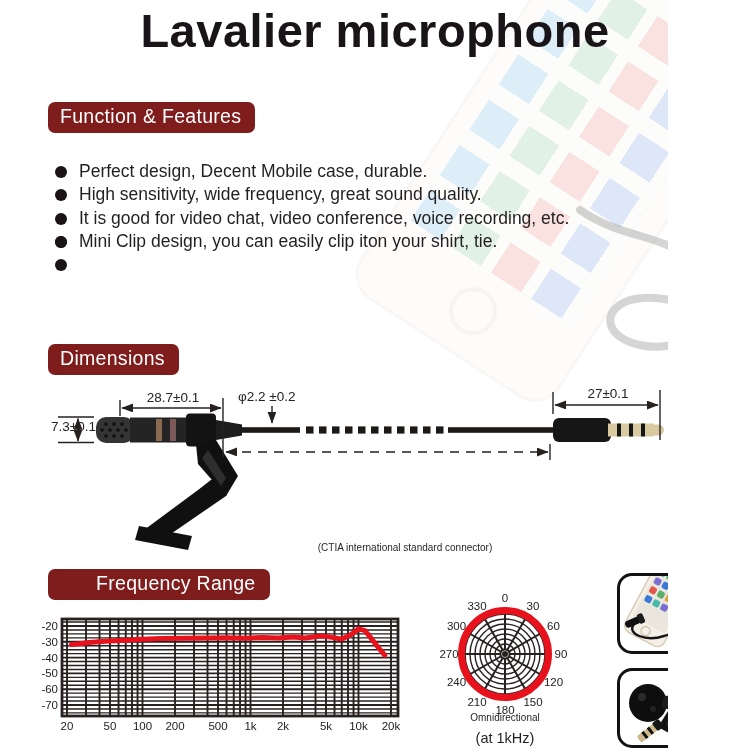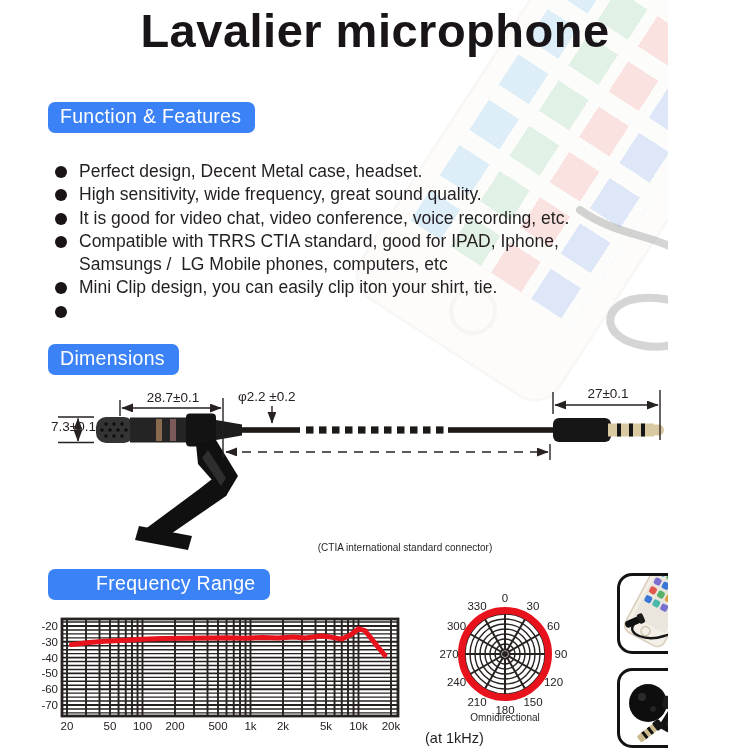--- a/index.html
+++ b/index.html
@@ -16,31 +16,31 @@
       repeating-linear-gradient(90deg, transparent 0 36px, #f1eee6 36px 48px),
       linear-gradient(90deg,#3aa0d8 0 25%,#58b06a 25% 50%,#e2574b 50% 75%,#3a78d8 75% 100%);}
   .bghome{position:absolute;left:96px;top:392px;width:40px;height:40px;border-radius:50%;
           border:4px solid #cfc6b5;}
   .bgcable{z-index:0;opacity:.28;}
   .content{position:relative;z-index:1;}
   
   .title{position:absolute;left:0;top:3px;width:750px;text-align:center;
          font-size:47px;font-weight:bold;letter-spacing:.5px;color:#181418;}
   
-  .secbtn{position:absolute;display:inline-block;background:#3b82f6;color:#fff;
+  .secbtn{position:absolute;display:inline-block;background:#7f1d1d;color:#fff;
           font-size:19.5px;padding:3px 14px 5px 12px;border-radius:7px;letter-spacing:.3px;}
   
   .features{position:absolute;left:53px;top:160px;width:650px;list-style:none;margin:0;padding:0;}
   .features li{position:relative;padding-left:26px;font-size:17.5px;line-height:23.3px;
                white-space:pre-wrap;}
   .features .blt{position:absolute;left:2px;top:6px;width:12px;height:12px;border-radius:50%;
                  background:#1a1416;}
   .caption{position:absolute;left:240px;top:542px;width:330px;text-align:center;font-size:10px;}
   .polar-title{position:absolute;left:425px;top:712px;width:160px;text-align:center;font-size:10px;}
-  .polar-sub{position:absolute;left:425px;top:730px;width:160px;font-size:14.5px;}
+  .polar-sub{position:absolute;left:425px;top:730px;width:160px;text-align:center;font-size:14.5px;}
   .photo{position:absolute;left:617px;width:88px;background:#fff;border:3px solid #121212;
          border-radius:15px;box-sizing:border-box;overflow:hidden;}
   .photo1{top:573px;height:81px;}
   .photo2{top:668px;height:80px;}
   svg text{font-family:"Liberation Sans", sans-serif;}
 </style>
 </head>
 <body>
 
 <div class="page">
@@ -54,25 +54,24 @@
     <polygon points="230,0 205,150 230,170" fill="#d7d7d7" opacity="0.55"></polygon>
   </svg>
 
   <div class="content">
 
     <div class="title">Lavalier microphone</div>
 
     <div class="secbtn" style="left:48px;top:102px;">Function &amp; Features</div>
 
     <ul class="features">
-      <li><span class="blt"></span><span>Perfect design, Decent Metal case, headset.</span></li>
+      <li><span class="blt"></span><span>Perfect design, Decent Mobile case, durable.</span></li>
       <li><span class="blt"></span><span>High sensitivity, wide frequency, great sound quality.</span></li>
       <li><span class="blt"></span><span>It is good for video chat, video conference, voice recording, etc.</span></li>
-      <li><span class="blt"></span><span>Compatible with TRRS CTIA standard, good for IPAD, Iphone,
-Samsungs /  LG Mobile phones, computers, etc</span></li>
+      <li><span class="blt"></span></li>
       <li><span class="blt"></span><span>Mini Clip design, you can easily clip iton your shirt, tie.</span></li>
       <li><span class="blt"></span></li>
     </ul>
 
     <div class="secbtn" style="left:48px;top:344px;text-align:right;">Dimensions</div>
 
     <svg class="abs" style="left:40px;top:380px;" width="700" height="180" viewBox="0 0 700 180">
       <defs>
         <marker id="ah" orient="auto-start-reverse" markerWidth="9" markerHeight="8" refX="8" refY="3.2">
           <path d="M0,0 L8.5,3.2 L0,6.4 Z" fill="#272120"></path>

